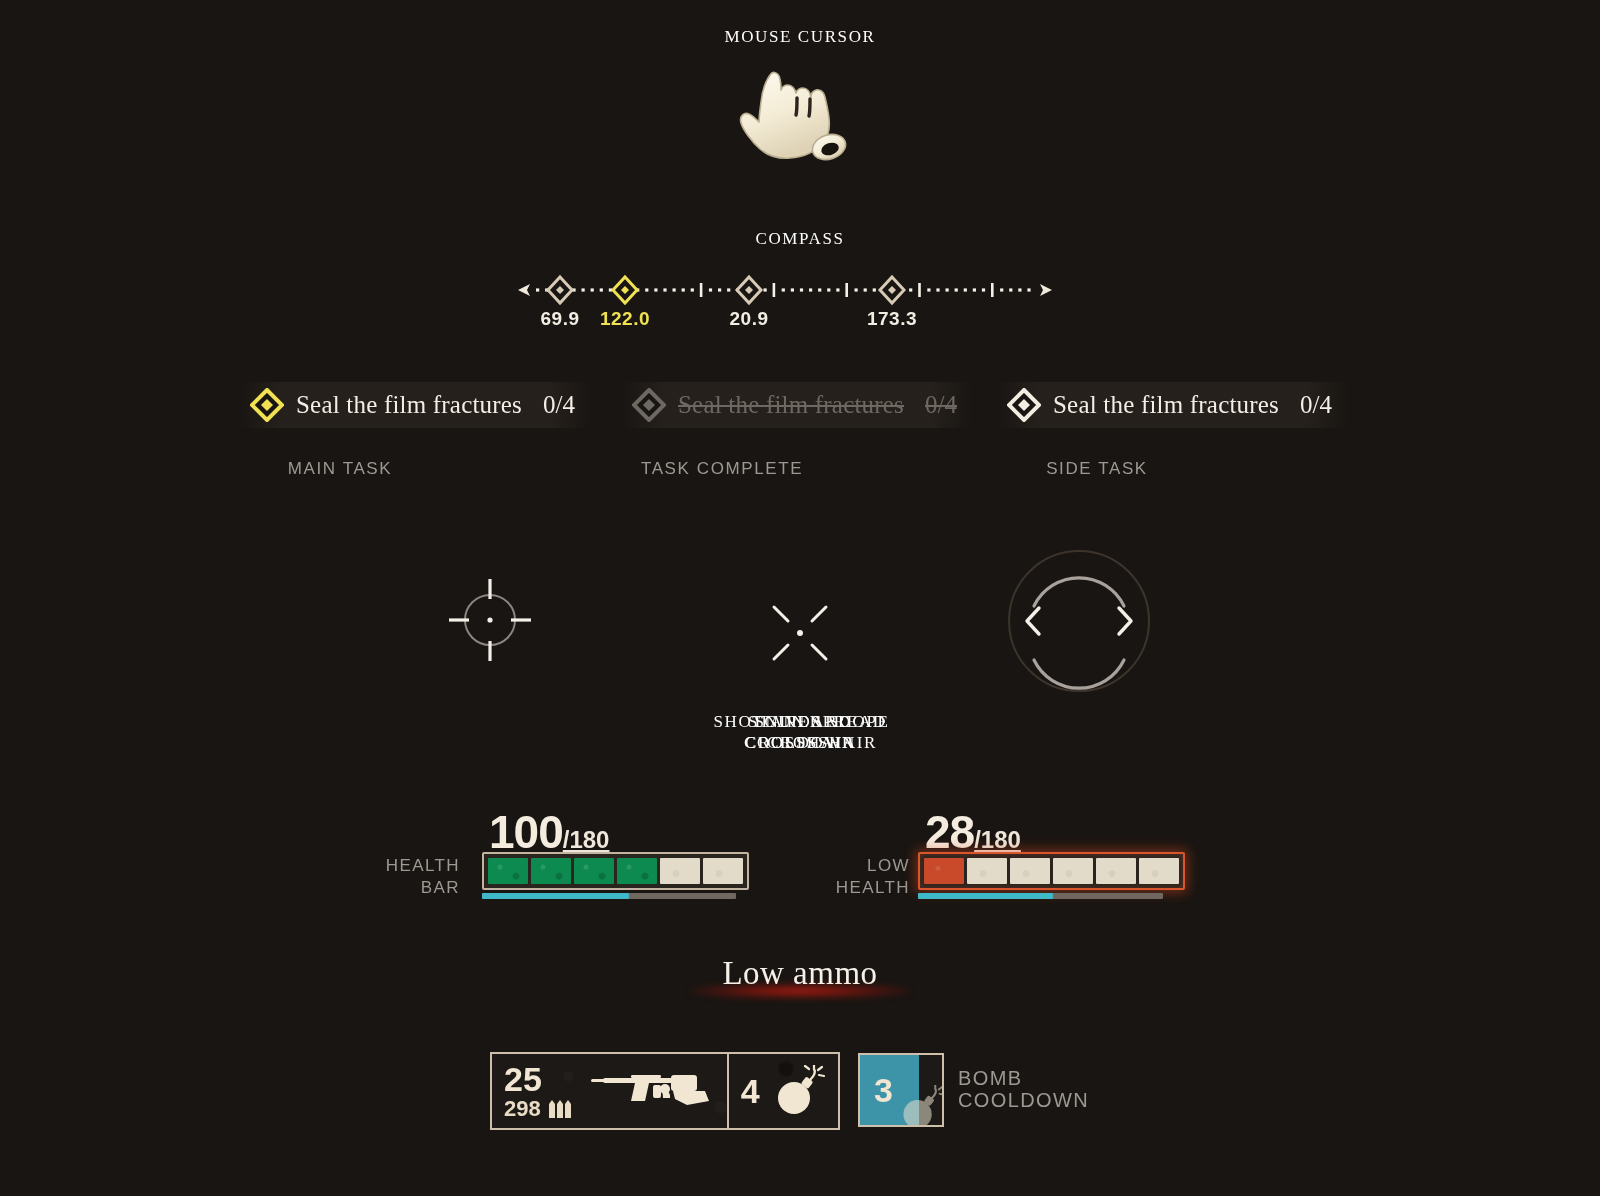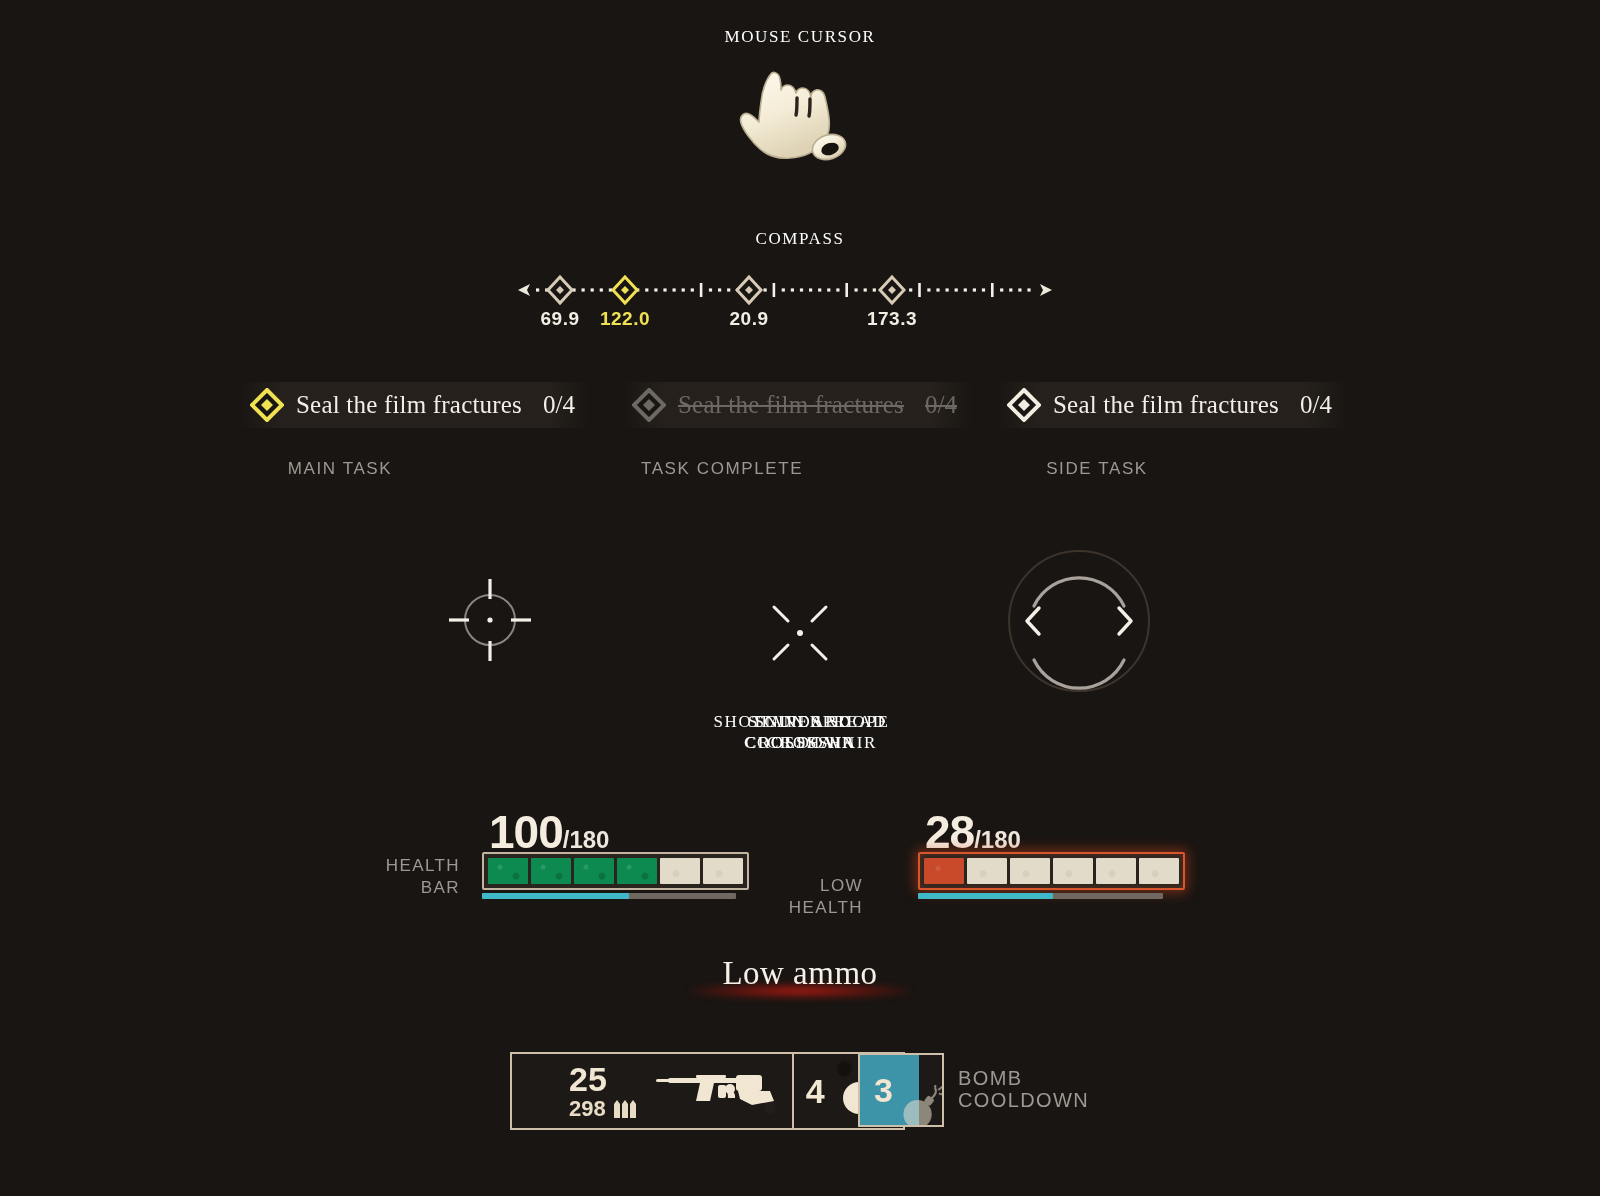--- a/index.html
+++ b/index.html
@@ -65,21 +65,21 @@
 
   
   .hp-group { position: absolute; }
   .hp-value {
     position: absolute;
     font-family: "Liberation Sans", sans-serif;
     color: #f5ece0;
     white-space: nowrap;
   }
   .hp-value .big { font-size: 46px; font-weight: bold; letter-spacing: -1px; }
-  .hp-value .max { font-size: 24px; font-weight: bold; color: #efe7db; }
+  .hp-value .max { font-size: 24px; font-weight: bold; color: #efe7db; text-decoration: underline; }
   .hp-caption {
     position: absolute;
     font-family: "Liberation Sans", sans-serif;
     font-size: 17px;
     letter-spacing: 1.4px;
     color: #9d9892;
     text-align: right;
     line-height: 22px;
     white-space: pre-line;
   }
@@ -111,28 +111,27 @@
   #lowammo-text {
     position: relative;
     font-family: "Liberation Serif", serif;
     font-size: 33px;
     color: #f6f1e8;
     letter-spacing: 0.5px;
   }
 
   
   #ammo-panel {
-    position: absolute; left: 510px; top: 1052px;
+    position: absolute; left: 490px; top: 1052px;
     display: flex;
     border: 2px solid #cdbfa9;
     background: #1d1916;
     background-image: radial-gradient(circle at 22% 30%, rgba(255,255,255,0.028) 0 4px, transparent 6px),
                       radial-gradient(circle at 66% 72%, rgba(255,255,255,0.022) 0 5px, transparent 7px),
                       radial-gradient(circle at 85% 20%, rgba(0,0,0,0.35) 0 6px, transparent 9px);
-    padding-left: 45px;
   }
   .ammo-cell { position: relative; display: flex; align-items: center; padding: 8px 12px; }
   .ammo-cell + .ammo-cell { border-left: 2px solid #cdbfa9; }
   .ammo-numbers { display: flex; flex-direction: column; justify-content: center; }
   .ammo-primary { font-family: "Liberation Sans", sans-serif; font-weight: bold; font-size: 34px; color: #f0e6d2; line-height: 34px; }
   .ammo-reserve-row { display: flex; align-items: flex-start; gap: 6px; margin-top: 2px; }
   .ammo-reserve { font-family: "Liberation Sans", sans-serif; font-weight: bold; font-size: 22px; color: #e8dcc4; line-height: 22px; }
 
   
   #cooldown-panel {
@@ -353,21 +352,21 @@
       </div>
     <div class="stamina-track" style="left:482px; top:893px; width:254px;">
       <div class="stamina-fill" id="stamina-normal" style="width: 58%;"></div>
     </div>
   </div>
 
   <div class="hp-group">
     <div class="hp-value" style="left:925px; top:805px;">
       <span class="big">28</span><span class="max">/180</span>
     </div>
-    <div class="hp-caption" style="left:733px; top:855px; width:130px;margin-top:20px;">LOW
+    <div class="hp-caption" style="left:780px; top:855px; width:130px;">LOW
 HEALTH</div>
     <div class="hp-bar low" id="hp-bar-low" style="left:918px; top:852px;">
         <div class="hp-seg red"></div>
         <div class="hp-seg empty"></div>
         <div class="hp-seg empty"></div>
         <div class="hp-seg empty"></div>
         <div class="hp-seg empty"></div>
         <div class="hp-seg empty"></div>
       </div>
     <div class="stamina-track" style="left:918px; top:893px; width:245px;">

